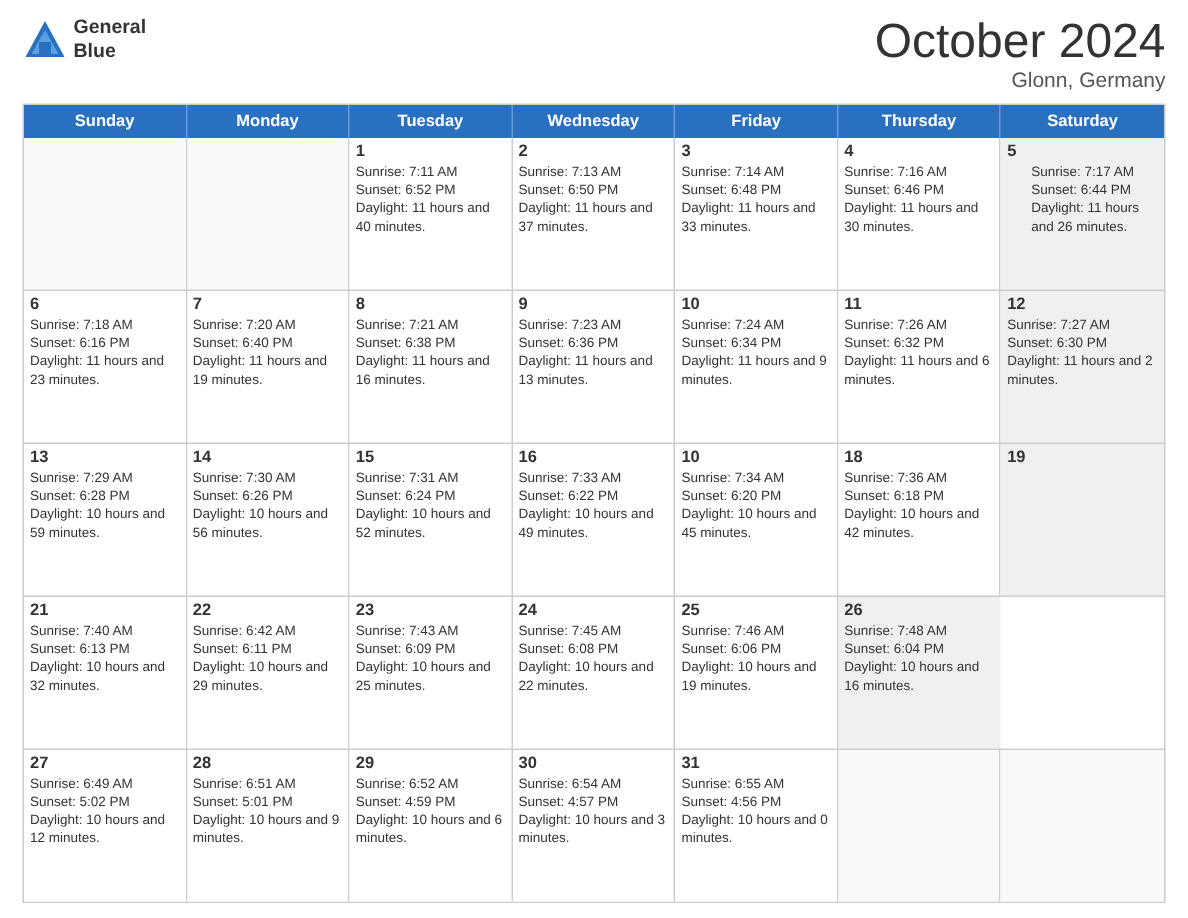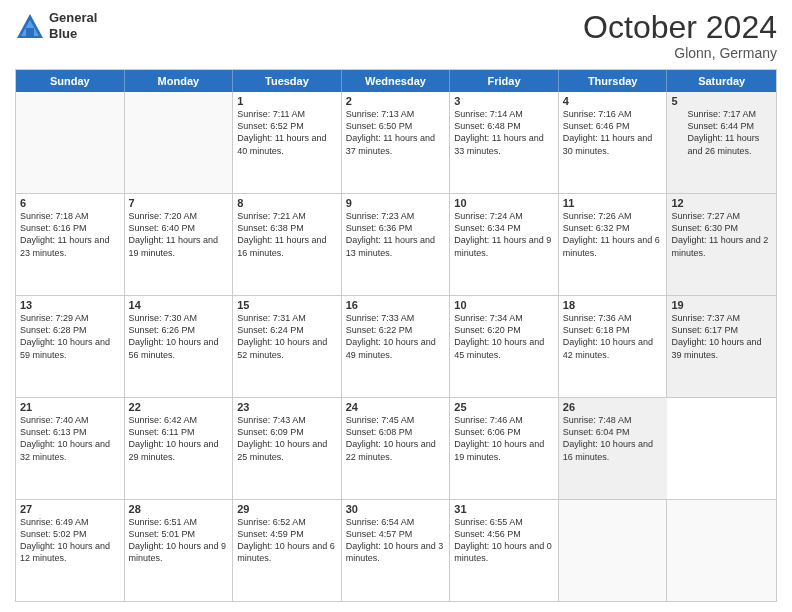--- a/index.html
+++ b/index.html
@@ -250,23 +250,20 @@
 Daylight: 10 hours and 45 minutes.</div>
           </div>
           <div class="cal-cell">
             <div class="day-num">18</div>
             <div class="cell-info" style="white-space: pre-line;">Sunrise: 7:36 AM
 Sunset: 6:18 PM
 Daylight: 10 hours and 42 minutes.</div>
           </div>
           <div class="cal-cell shaded">
             <div class="day-num">19</div>
-            <div class="cell-info" style="white-space: pre-line;">Sunrise: 7:37 AM
-Sunset: 6:17 PM
-Daylight: 10 hours and 39 minutes.</div>
           </div>
         </div>
         <div class="cal-row">
           <div class="cal-cell">
             <div class="day-num">21</div>
             <div class="cell-info" style="white-space: pre-line;">Sunrise: 7:40 AM
 Sunset: 6:13 PM
 Daylight: 10 hours and 32 minutes.</div>
           </div>
           <div class="cal-cell">

